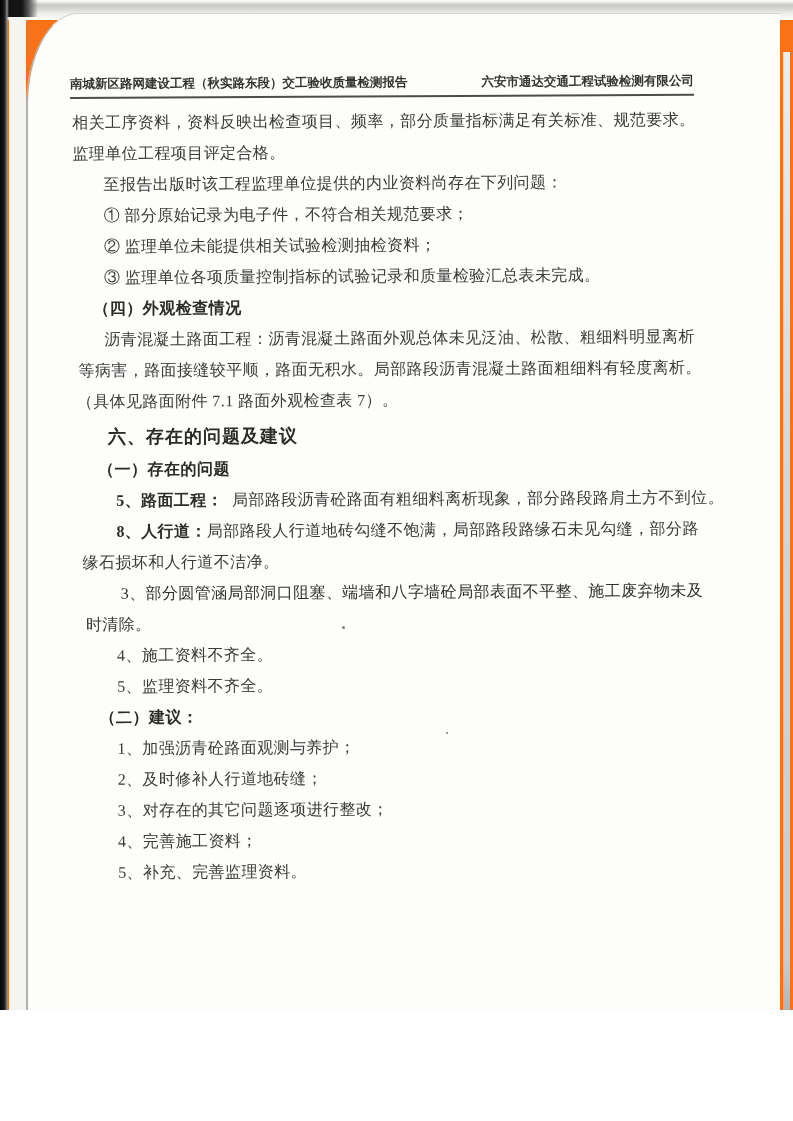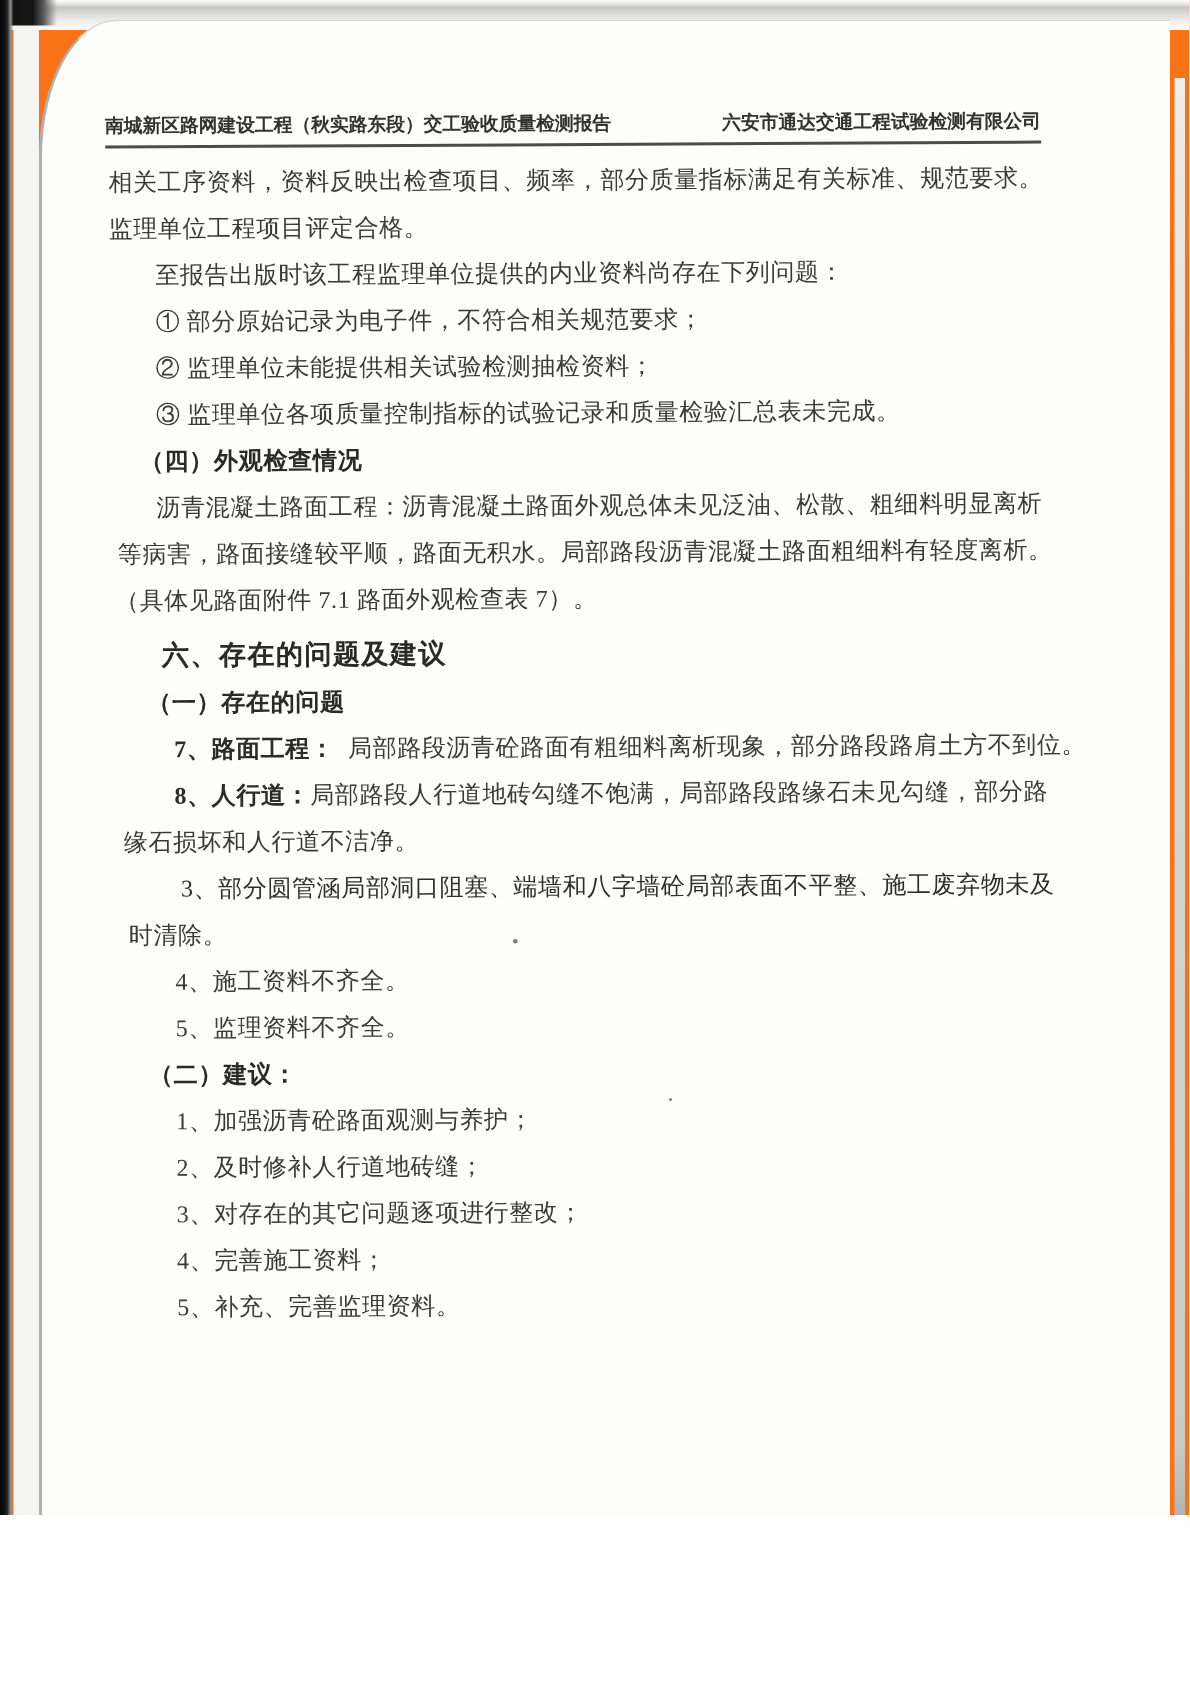--- a/index.html
+++ b/index.html
@@ -137,21 +137,21 @@
 
       <div class="line h-sans h-sub ind-h4">（四）外观检查情况</div>
       <div class="line ind-para">沥青混凝土路面工程：沥青混凝土路面外观总体未见泛油、松散、粗细料明显离析</div>
       <div class="line ind-par2">等病害，路面接缝较平顺，路面无积水。局部路段沥青混凝土路面粗细料有轻度离析。</div>
       <div class="line ind-par3">（具体见路面附件 7.1 路面外观检查表 7）。</div>
 
       <div class="line h-sans h-big ind-h6">六、存在的问题及建议</div>
       <div class="line h-sans h-sub ind-sub">（一）存在的问题</div>
 
       <div class="line ind-num">
-        <span class="blabel gap-after">7、路面工程：</span><span>局部路段沥青砼路面有粗细料离析现象，部分路段路肩土方不到位。</span>
+        <span class="blabel gap-after">5、路面工程：</span><span>局部路段沥青砼路面有粗细料离析现象，部分路段路肩土方不到位。</span>
       </div>
       <div class="line ind-num">
         <span class="blabel">8、人行道：</span><span>局部路段人行道地砖勾缝不饱满，局部路段路缘石未见勾缝，部分路</span>
       </div>
       <div class="line ind-cont">缘石损坏和人行道不洁净。</div>
       <div class="line ind-num2 dark">3、部分圆管涵局部洞口阻塞、端墙和八字墙砼局部表面不平整、施工废弃物未及</div>
       <div class="line ind-cont2">时清除。</div>
       <div class="line ind-num">4、施工资料不齐全。</div>
       <div class="line ind-num">5、监理资料不齐全。</div>
 

